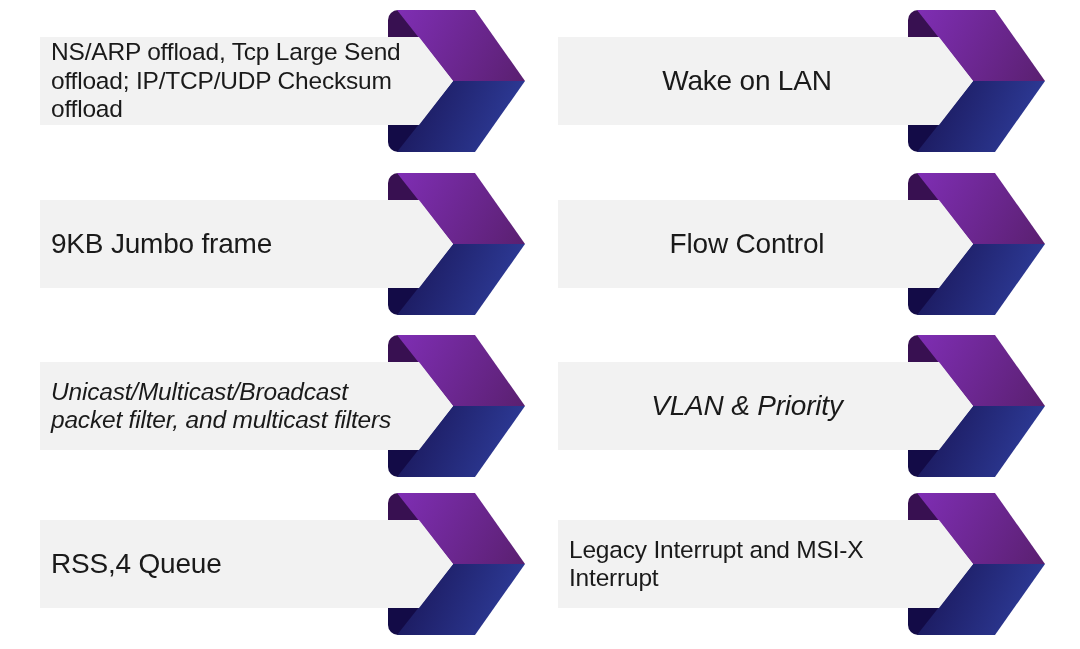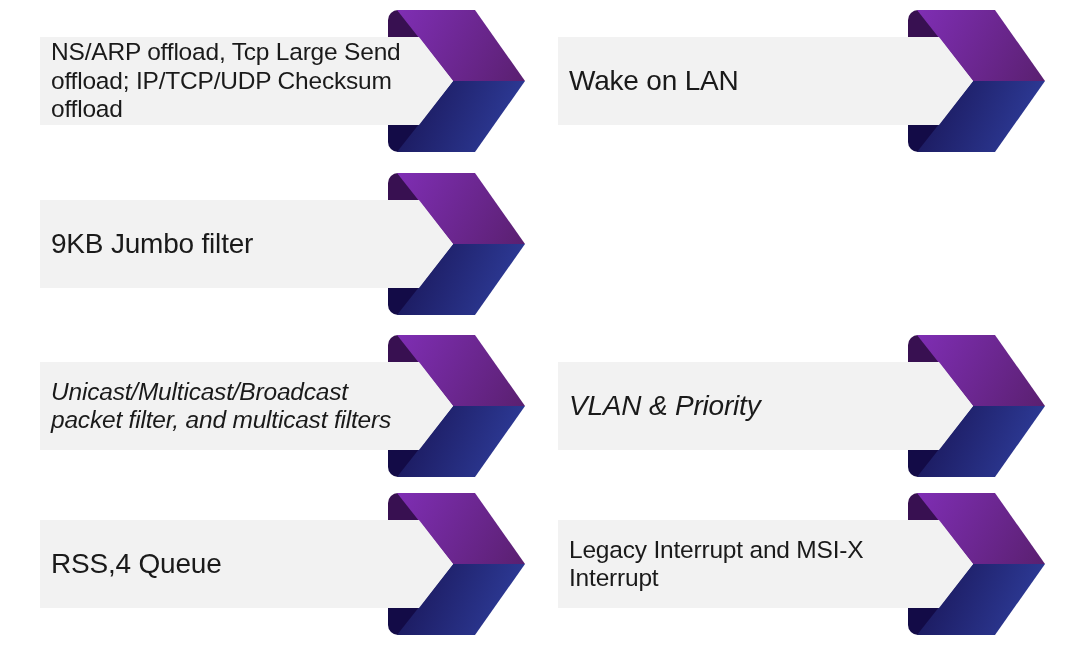--- a/index.html
+++ b/index.html
@@ -45,21 +45,21 @@
     background: var(--bar-bg, #f2f2f2);
     z-index: 2;
     display: flex;
     align-items: center;
     box-sizing: border-box;
     padding-left: 11px;
     padding-right: 48px;
     clip-path: polygon(0 0, calc(100% - 34px) 0, 100% 50%, calc(100% - 34px) 100%, 0 100%);
   }
   .col-left  .bar { width: 413px; }
-  .col-right .bar { width: 415px; }
+  .col-right .bar { width: 415px; justify-content: center; }
 
   .bar span {
     color: var(--text-color, #1a1a1a);
     letter-spacing: -0.2px;
   }
   .bar.single span { font-size: 28px; line-height: 32px; }
   .bar.multi  span { font-size: 24.5px; line-height: 28.5px; }
 
   .defs-holder {
     position: absolute;
@@ -103,21 +103,21 @@
     </div>
   </div>
 
   <div class="cell col-left row-2">
     <svg class="chevron" viewBox="0 0 150 142">
       <rect x="13" y="0" width="33" height="142" rx="10" fill="url(#spineGrad)"></rect>
       <polygon points="22,0 100,0 150,71 78,71" fill="url(#purpleGrad)"></polygon>
       <polygon points="78,71 150,71 100,142 22,142" fill="url(#blueGrad)"></polygon>
     </svg>
     <div class="bar single">
-      <span>9KB Jumbo filter</span>
+      <span>9KB Jumbo frame</span>
     </div>
   </div>
 
   <div class="cell col-left row-3">
     <svg class="chevron" viewBox="0 0 150 142">
       <rect x="13" y="0" width="33" height="142" rx="10" fill="url(#spineGrad)"></rect>
       <polygon points="22,0 100,0 150,71 78,71" fill="url(#purpleGrad)"></polygon>
       <polygon points="78,71 150,71 100,142 22,142" fill="url(#blueGrad)"></polygon>
     </svg>
     <div class="bar multi">
@@ -140,20 +140,30 @@
     <svg class="chevron" viewBox="0 0 150 142">
       <rect x="13" y="0" width="33" height="142" rx="10" fill="url(#spineGrad)"></rect>
       <polygon points="22,0 100,0 150,71 78,71" fill="url(#purpleGrad)"></polygon>
       <polygon points="78,71 150,71 100,142 22,142" fill="url(#blueGrad)"></polygon>
     </svg>
     <div class="bar single">
       <span>Wake on LAN</span>
     </div>
   </div>
 
+  <div class="cell col-right row-2">
+    <svg class="chevron" viewBox="0 0 150 142">
+      <rect x="13" y="0" width="33" height="142" rx="10" fill="url(#spineGrad)"></rect>
+      <polygon points="22,0 100,0 150,71 78,71" fill="url(#purpleGrad)"></polygon>
+      <polygon points="78,71 150,71 100,142 22,142" fill="url(#blueGrad)"></polygon>
+    </svg>
+    <div class="bar single">
+      <span>Flow Control</span>
+    </div>
+  </div>
 
   <div class="cell col-right row-3">
     <svg class="chevron" viewBox="0 0 150 142">
       <rect x="13" y="0" width="33" height="142" rx="10" fill="url(#spineGrad)"></rect>
       <polygon points="22,0 100,0 150,71 78,71" fill="url(#purpleGrad)"></polygon>
       <polygon points="78,71 150,71 100,142 22,142" fill="url(#blueGrad)"></polygon>
     </svg>
     <div class="bar single">
       <span>VLAN &amp; Priority</span>
     </div>

